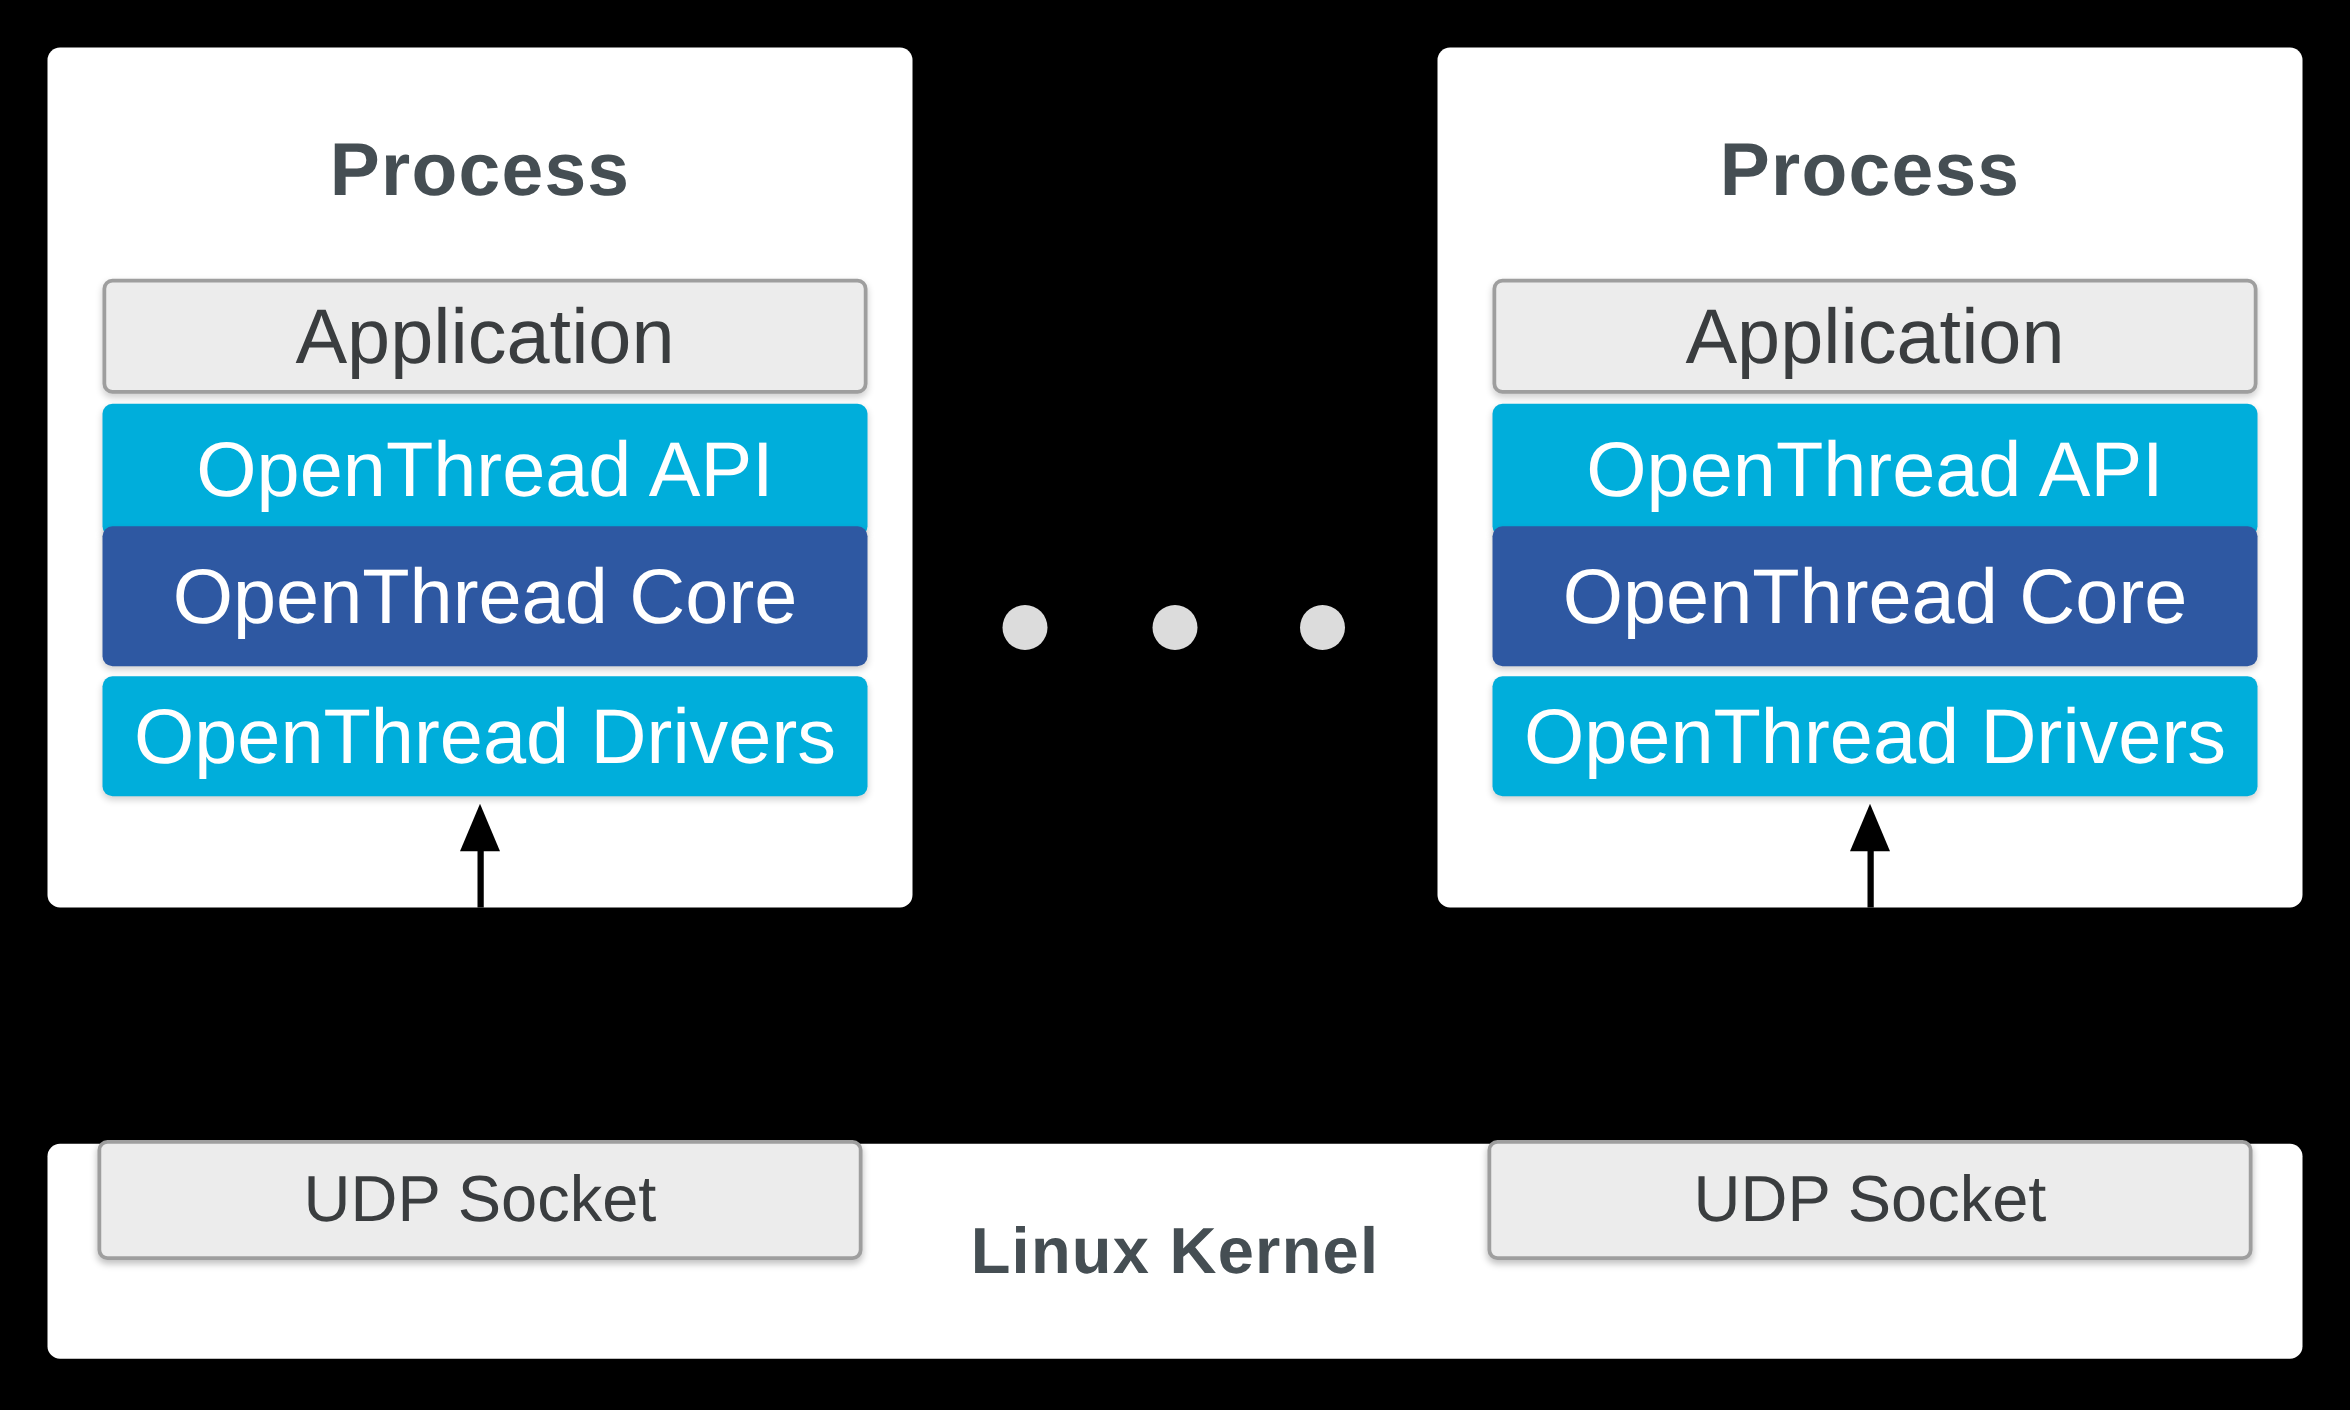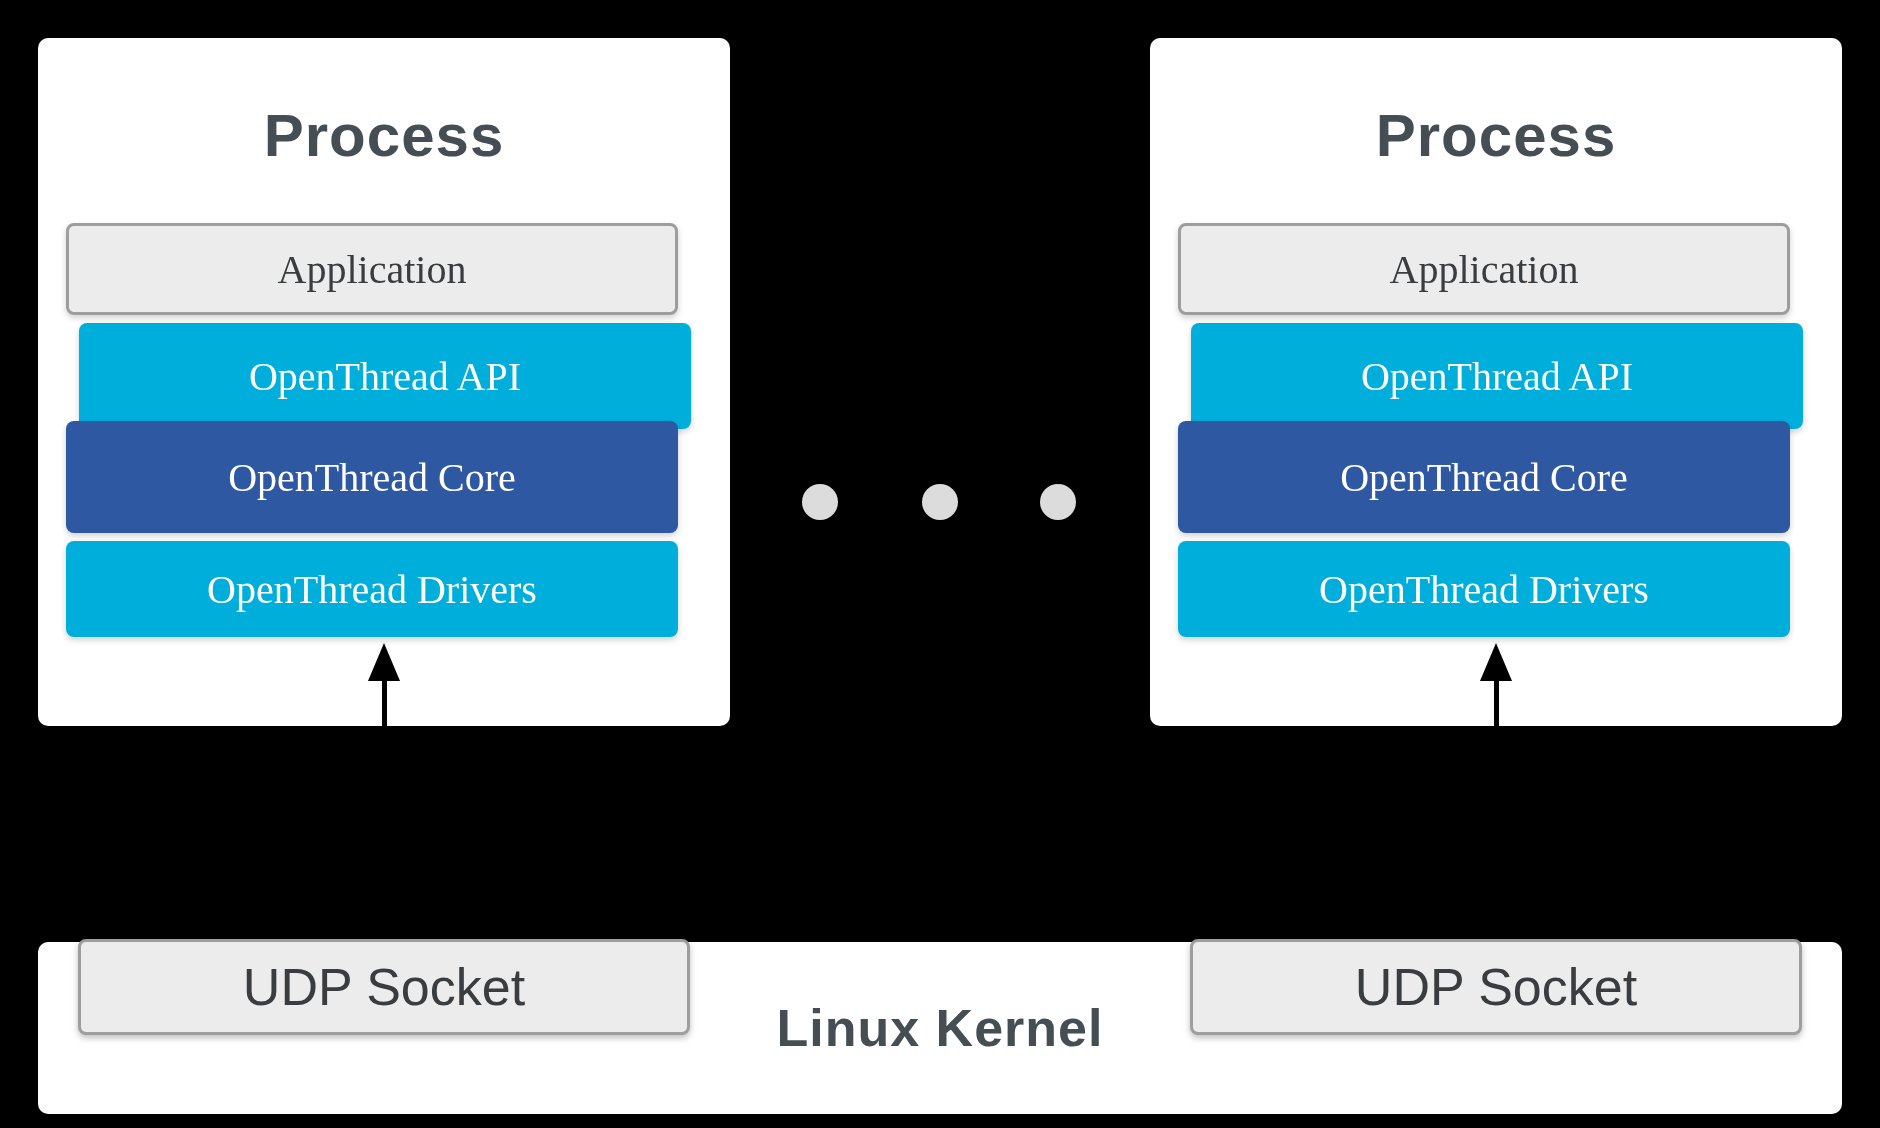--- a/index.html
+++ b/index.html
@@ -20,46 +20,45 @@
   .process-box.left{left:38px;}
   .process-box.right{left:1150px;}
   .process-title{
     position:absolute;top:47px;left:0;width:100%;height:100px;
     display:flex;align-items:center;justify-content:center;
     font-size:60px;font-weight:700;color:var(--heading_text);
     letter-spacing:1px;
     text-align:right;
   }
   .layer{
-    position:absolute;left:28px;width:612px;
+    position:absolute;left:44px;width:612px;
     display:flex;align-items:center;justify-content:center;
     border-radius:8px;box-sizing:border-box;
-    font-size:40px;color:#fff;
+    font-size:62px;color:#fff;
     box-shadow:0 3px 6px rgba(0,0,0,0.18);
-    font-family:Liberation Serif, serif;
   }
   .layer.app{top:185px;height:92px;background:var(--gray_fill);
     border:3px solid var(--gray_border);color:var(--label_text);}
-  .layer.api{top:285px;height:106px;background:var(--cyan);margin-left:13px;}
+  .layer.api{top:285px;height:106px;background:var(--cyan);}
   .layer.core{top:383px;height:112px;background:var(--blue);}
   .layer.drivers{top:503px;height:96px;background:var(--cyan);}
   .up-arrow{position:absolute;left:0;top:0;width:100%;height:100%;pointer-events:none;}
   .arrow-head{
     position:absolute;left:330px;top:605px;width:0;height:0;
     border-left:16px solid transparent;border-right:16px solid transparent;
     border-bottom:38px solid var(--arrow);
   }
   .arrow-stem{position:absolute;left:343.5px;top:640px;width:5px;height:48px;background:var(--arrow);}
   .dots{position:absolute;left:0;top:0;}
   .dot{position:absolute;top:484px;width:36px;height:36px;border-radius:50%;background:var(--dot);}
   .dot.d1{left:802px;} .dot.d2{left:922px;} .dot.d3{left:1040px;}
   .kernel-box{
     position:absolute;left:38px;top:915px;width:1804px;height:172px;
     background:var(--box);border-radius:10px;
-    display:flex;align-items:center;justify-content:center;margin-top:27px;
+    display:flex;align-items:center;justify-content:center;
   }
   .kernel-title{
     font-size:52px;font-weight:700;color:var(--heading_text);letter-spacing:1px;
   }
   .socket{
     position:absolute;top:-3px;width:612px;height:96px;
     display:flex;align-items:center;justify-content:center;
     background:var(--gray_fill);border:3px solid var(--gray_border);
     border-radius:8px;box-sizing:border-box;
     font-size:52px;color:var(--label_text);

